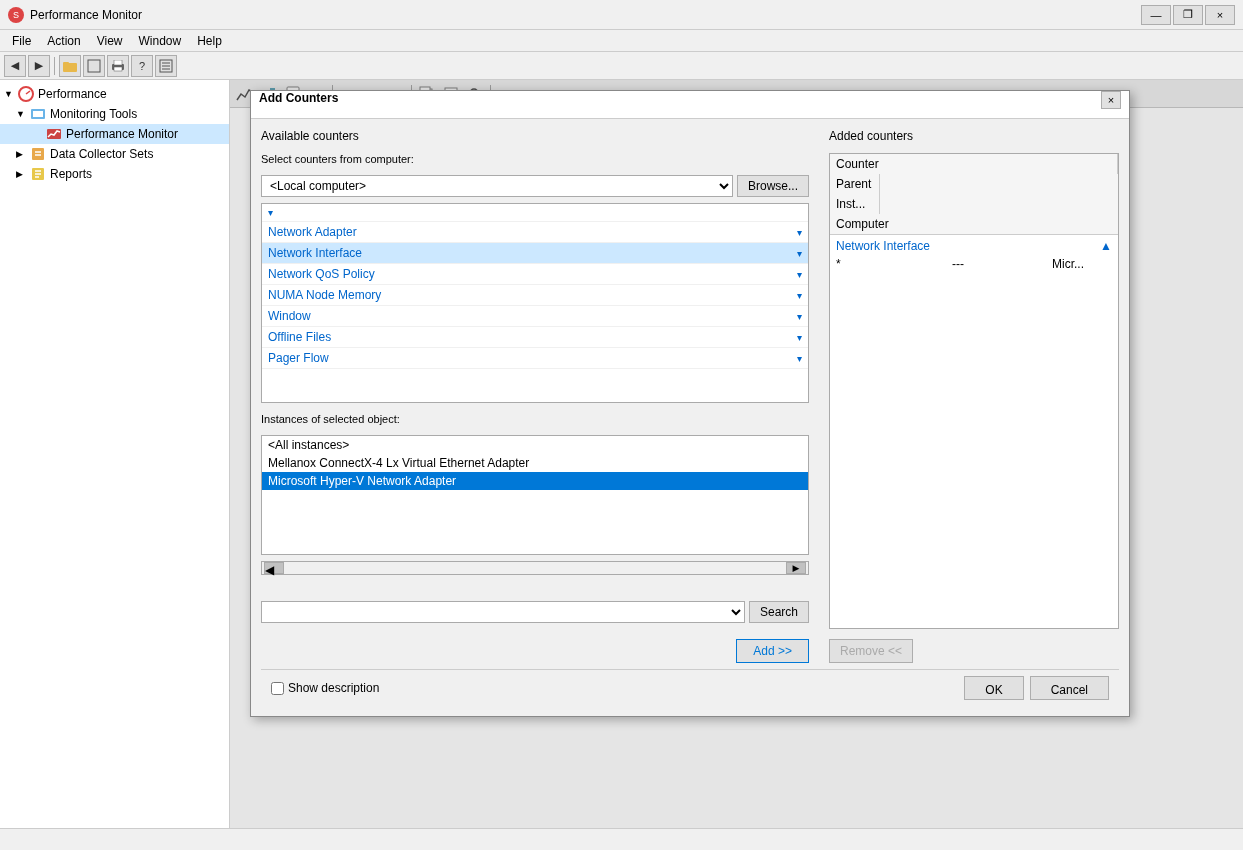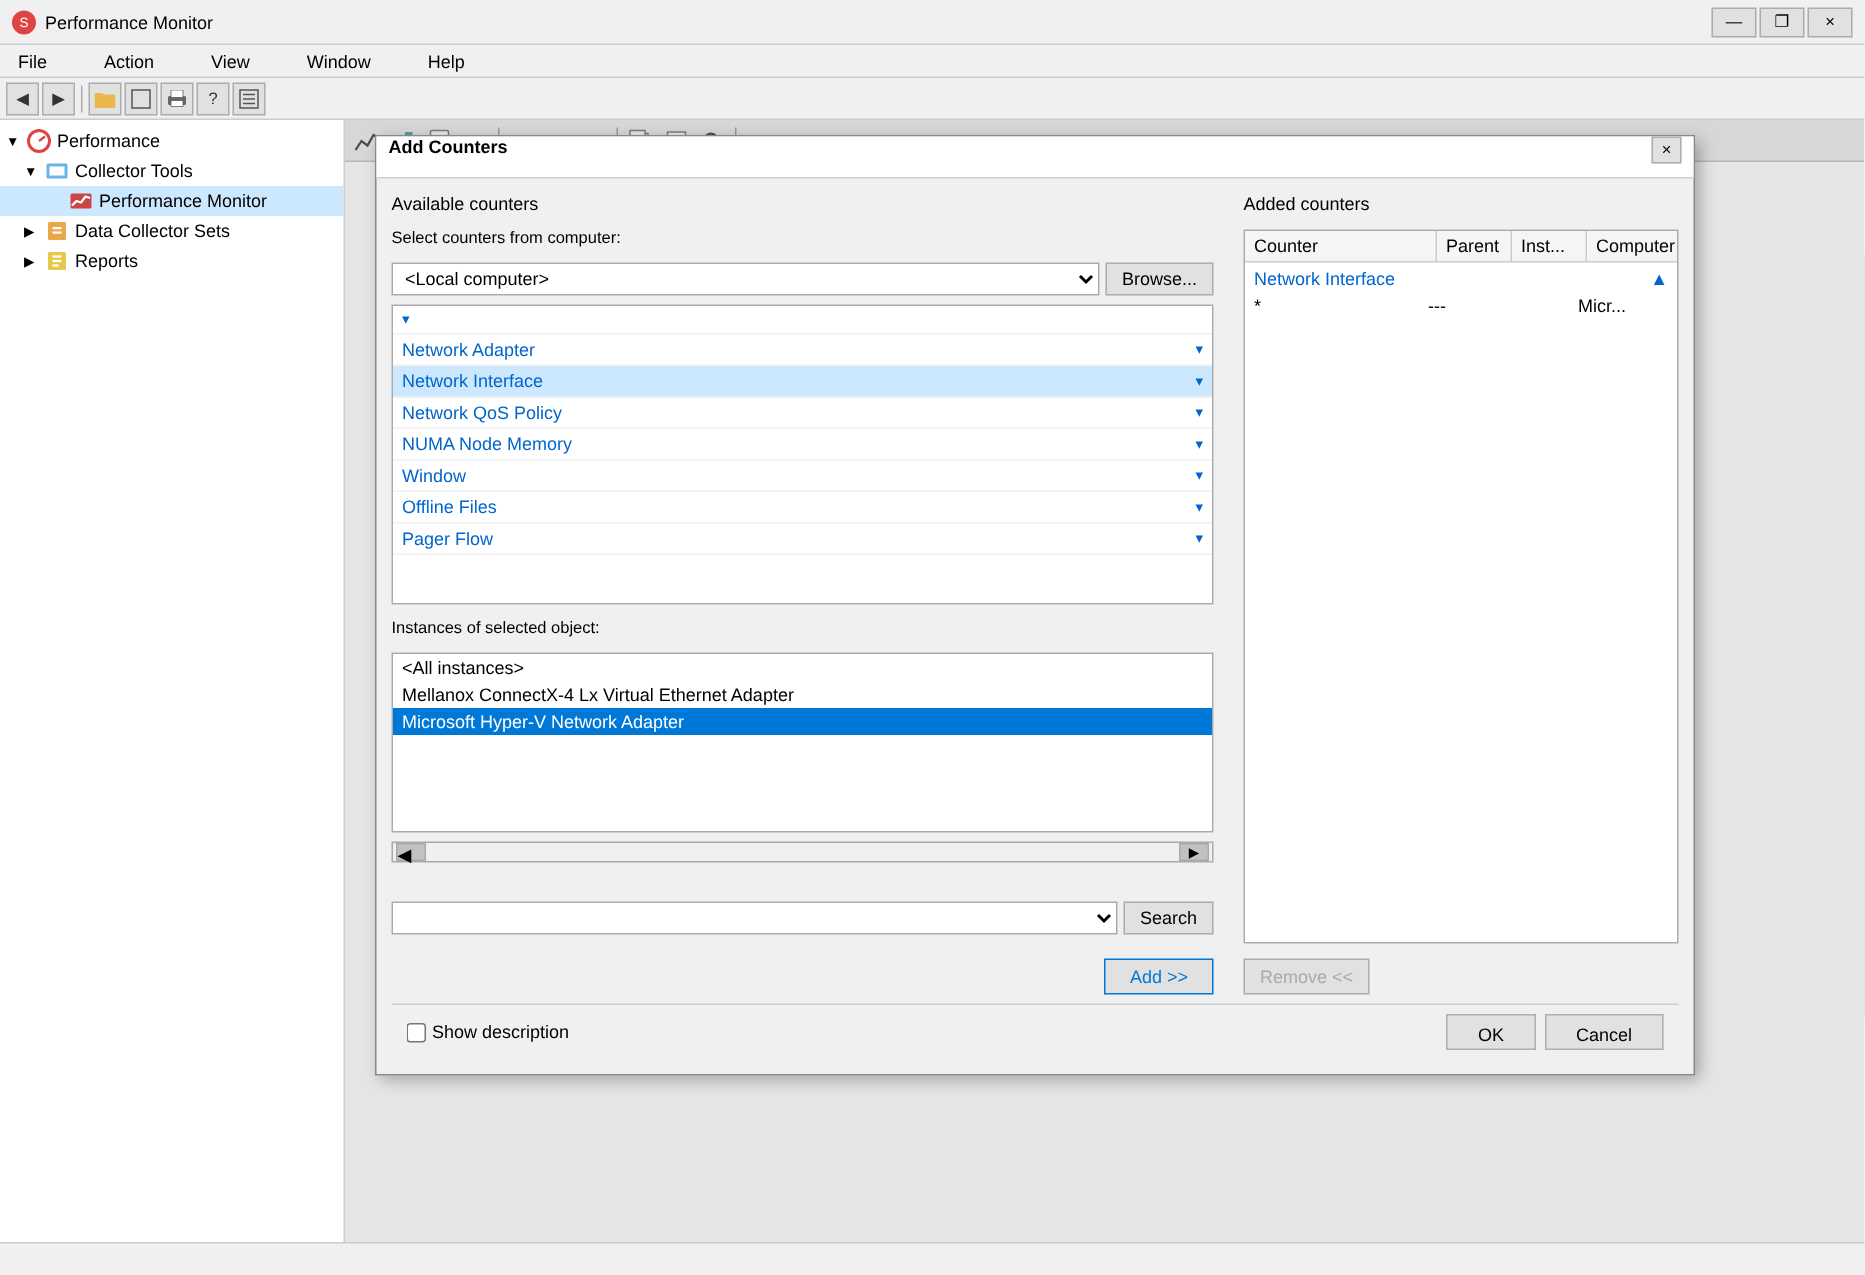--- a/index.html
+++ b/index.html
@@ -22,21 +22,20 @@
     .title-bar-btn { width: 30px; height: 20px; background: #e1e1e1; border: 1px solid #adadad; display: flex; align-items: center; justify-content: center; cursor: pointer; font-size: 11px; }
 
     
     .menu-bar {
       background: #f0f0f0;
       height: 22px;
       display: flex;
       align-items: center;
       padding: 0 4px;
       border-bottom: 1px solid #ccc;
-      gap: 22px;
     }
     .menu-item { padding: 2px 8px; font-size: 12px; cursor: pointer; }
 
     
     .toolbar {
       background: #f0f0f0;
       height: 28px;
       display: flex;
       align-items: center;
       padding: 0 4px;
@@ -256,20 +255,21 @@
       display: flex;
       flex-direction: column;
       overflow: hidden;
     }
     .added-counters-header {
       display: flex;
       border-bottom: 1px solid #ccc;
       background: #f5f5f5;
       font-size: 12px;
       font-weight: normal;
+      flex-direction: column;
     }
     .added-col {
       padding: 3px 6px;
       border-right: 1px solid #ccc;
       flex-shrink: 0;
     }
     .added-col.counter-col { flex: 1; }
     .added-col.parent-col { width: 50px; }
     .added-col.inst-col { width: 50px; }
     .added-col.comp-col { width: 60px; border-right: none; }
@@ -409,21 +409,21 @@
       <span class="sidebar-label">Performance</span>
     </div>
     <div class="sidebar-item" style="padding-left: 16px;">
       <span class="expand-arrow">▼</span>
       <span class="sidebar-icon">
         <svg width="16" height="16">
             <rect x="1" y="3" width="14" height="10" rx="1" fill="#6ab4e8"></rect>
             <rect x="3" y="5" width="10" height="6" fill="white"></rect>
           </svg>
       </span>
-      <span class="sidebar-label">Collector Tools</span>
+      <span class="sidebar-label">Monitoring Tools</span>
     </div>
     <div class="sidebar-item selected" style="padding-left: 32px;">
       <span class="expand-arrow" style="visibility:hidden;">▶</span>
       <span class="sidebar-icon">
         <svg width="16" height="16">
             <rect x="1" y="3" width="14" height="10" rx="1" fill="#c44"></rect>
             <polyline points="2,11 5,8 8,9 11,5 14,6" fill="none" stroke="white" stroke-width="1.5"></polyline>
           </svg>
       </span>
       <span class="sidebar-label">Performance Monitor</span>

